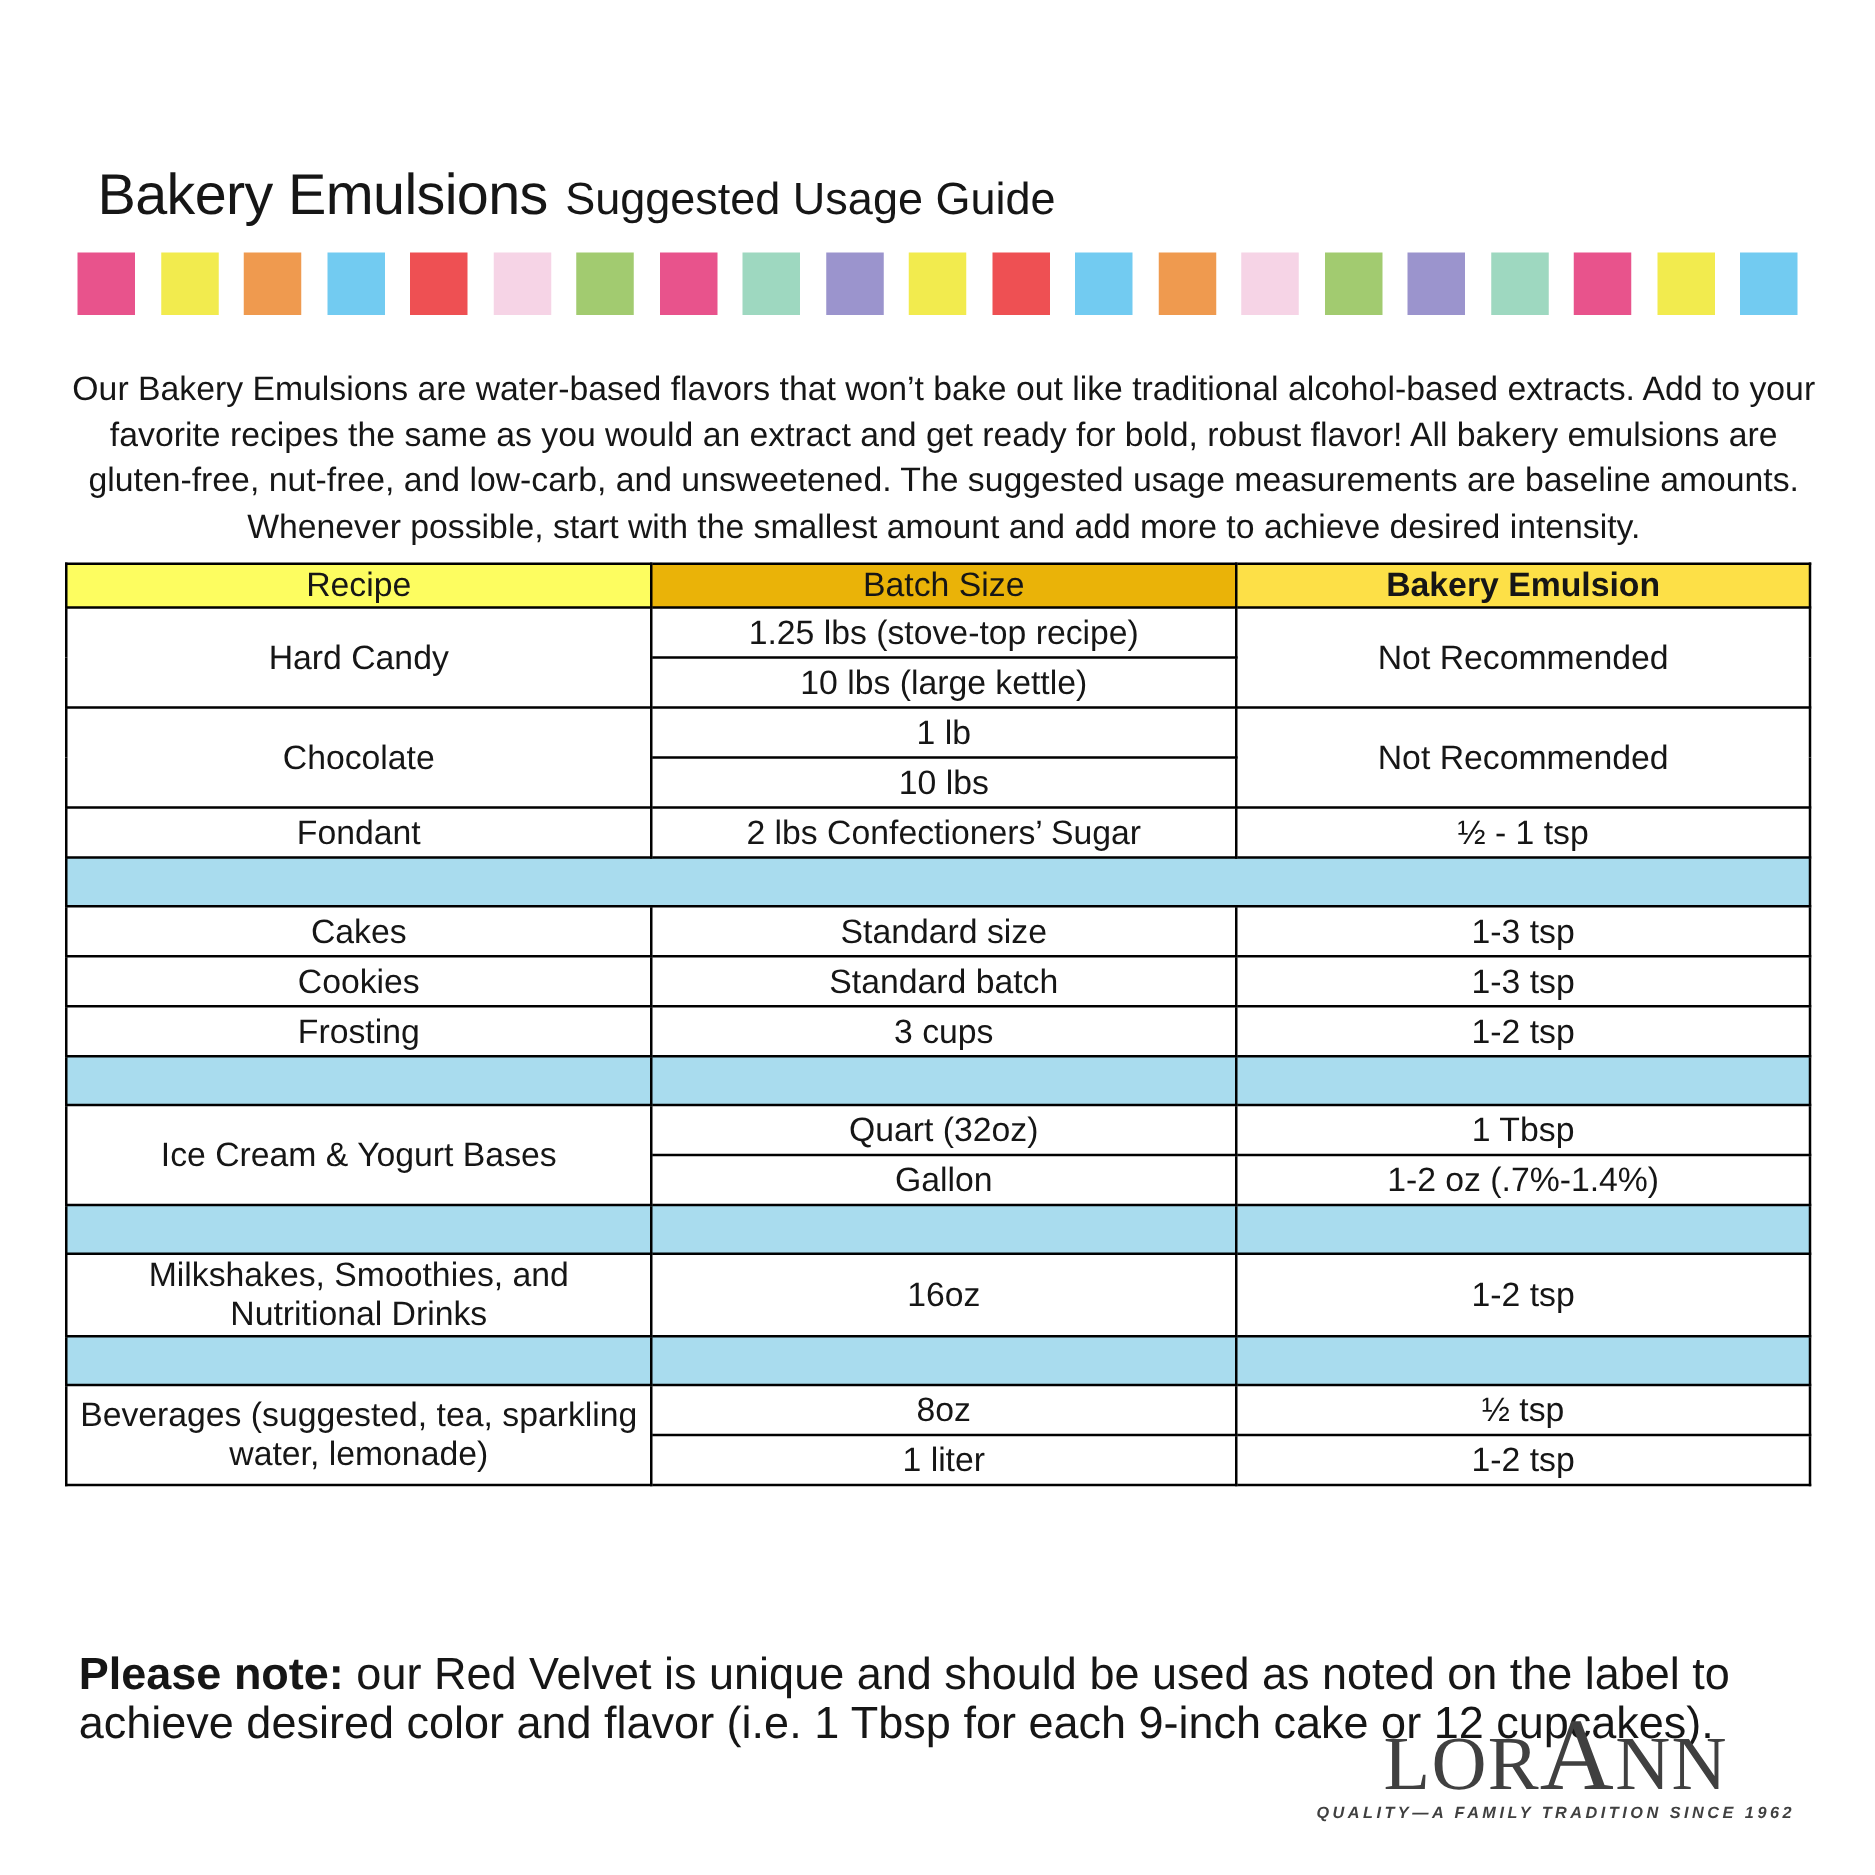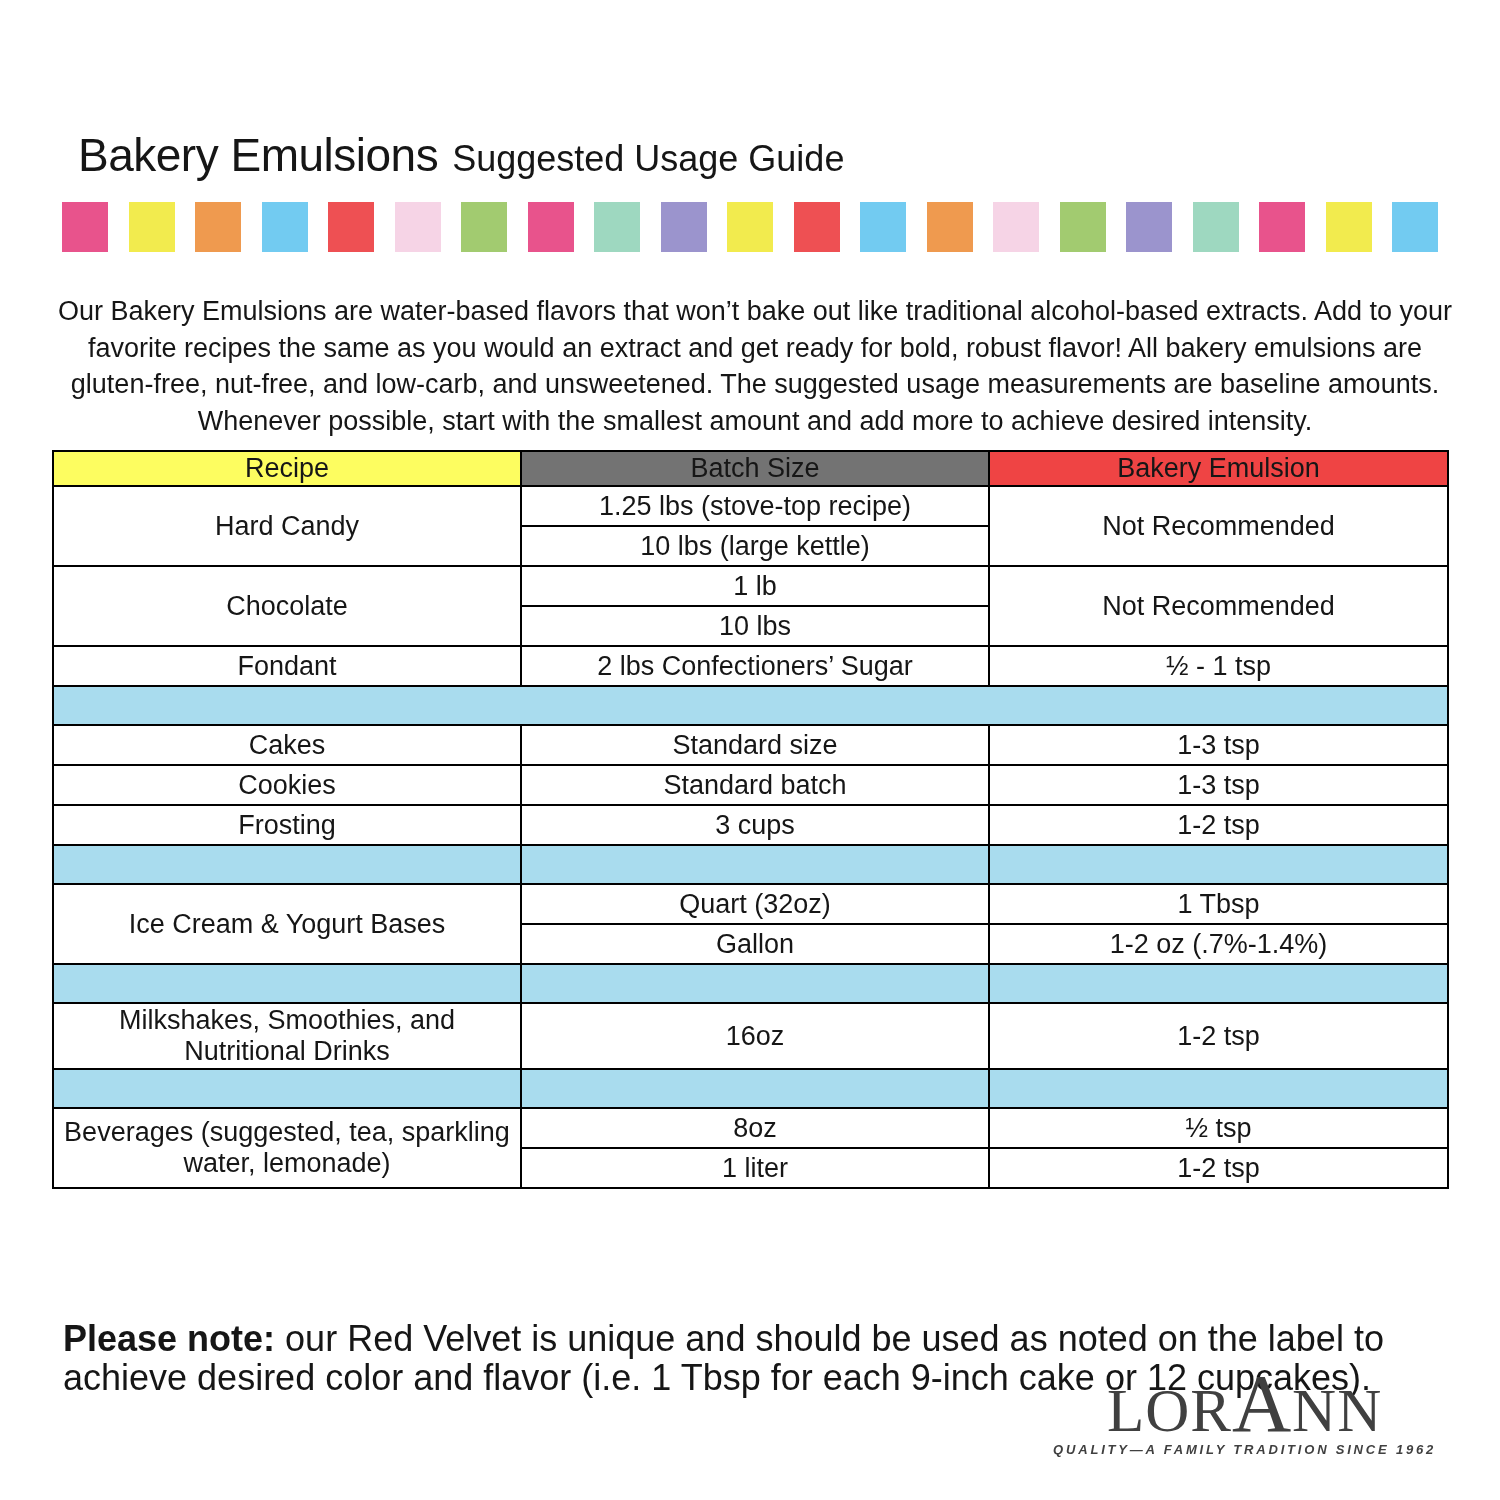--- a/index.html
+++ b/index.html
@@ -89,22 +89,22 @@
 <div class="table-wrap">
   <table class="usage">
     <colgroup>
       <col style="width:468px">
         <col style="width:468px">
         <col style="width:459px">
     </colgroup>
     <tbody>
       <tr>
         <th style="background: rgb(253, 253, 96);">Recipe</th>
-        <th style="background: #737373; margin-left: 48px;">Batch Size</th>
-        <th style="background: #ef4444;">Bakery Emulsion</th>
+        <th style="background: #eab308; margin-left: 48px;">Batch Size</th>
+        <th style="background: #fde047; font-weight: bold;">Bakery Emulsion</th>
       </tr>
 
       <tr>
         <td rowspan="2">Hard Candy</td>
         <td class="bb-thin">1.25 lbs (stove-top recipe)</td>
         <td rowspan="2">Not Recommended</td>
       </tr>
       <tr>
         <td class="bt-thin">10 lbs (large kettle)</td>
       </tr>

